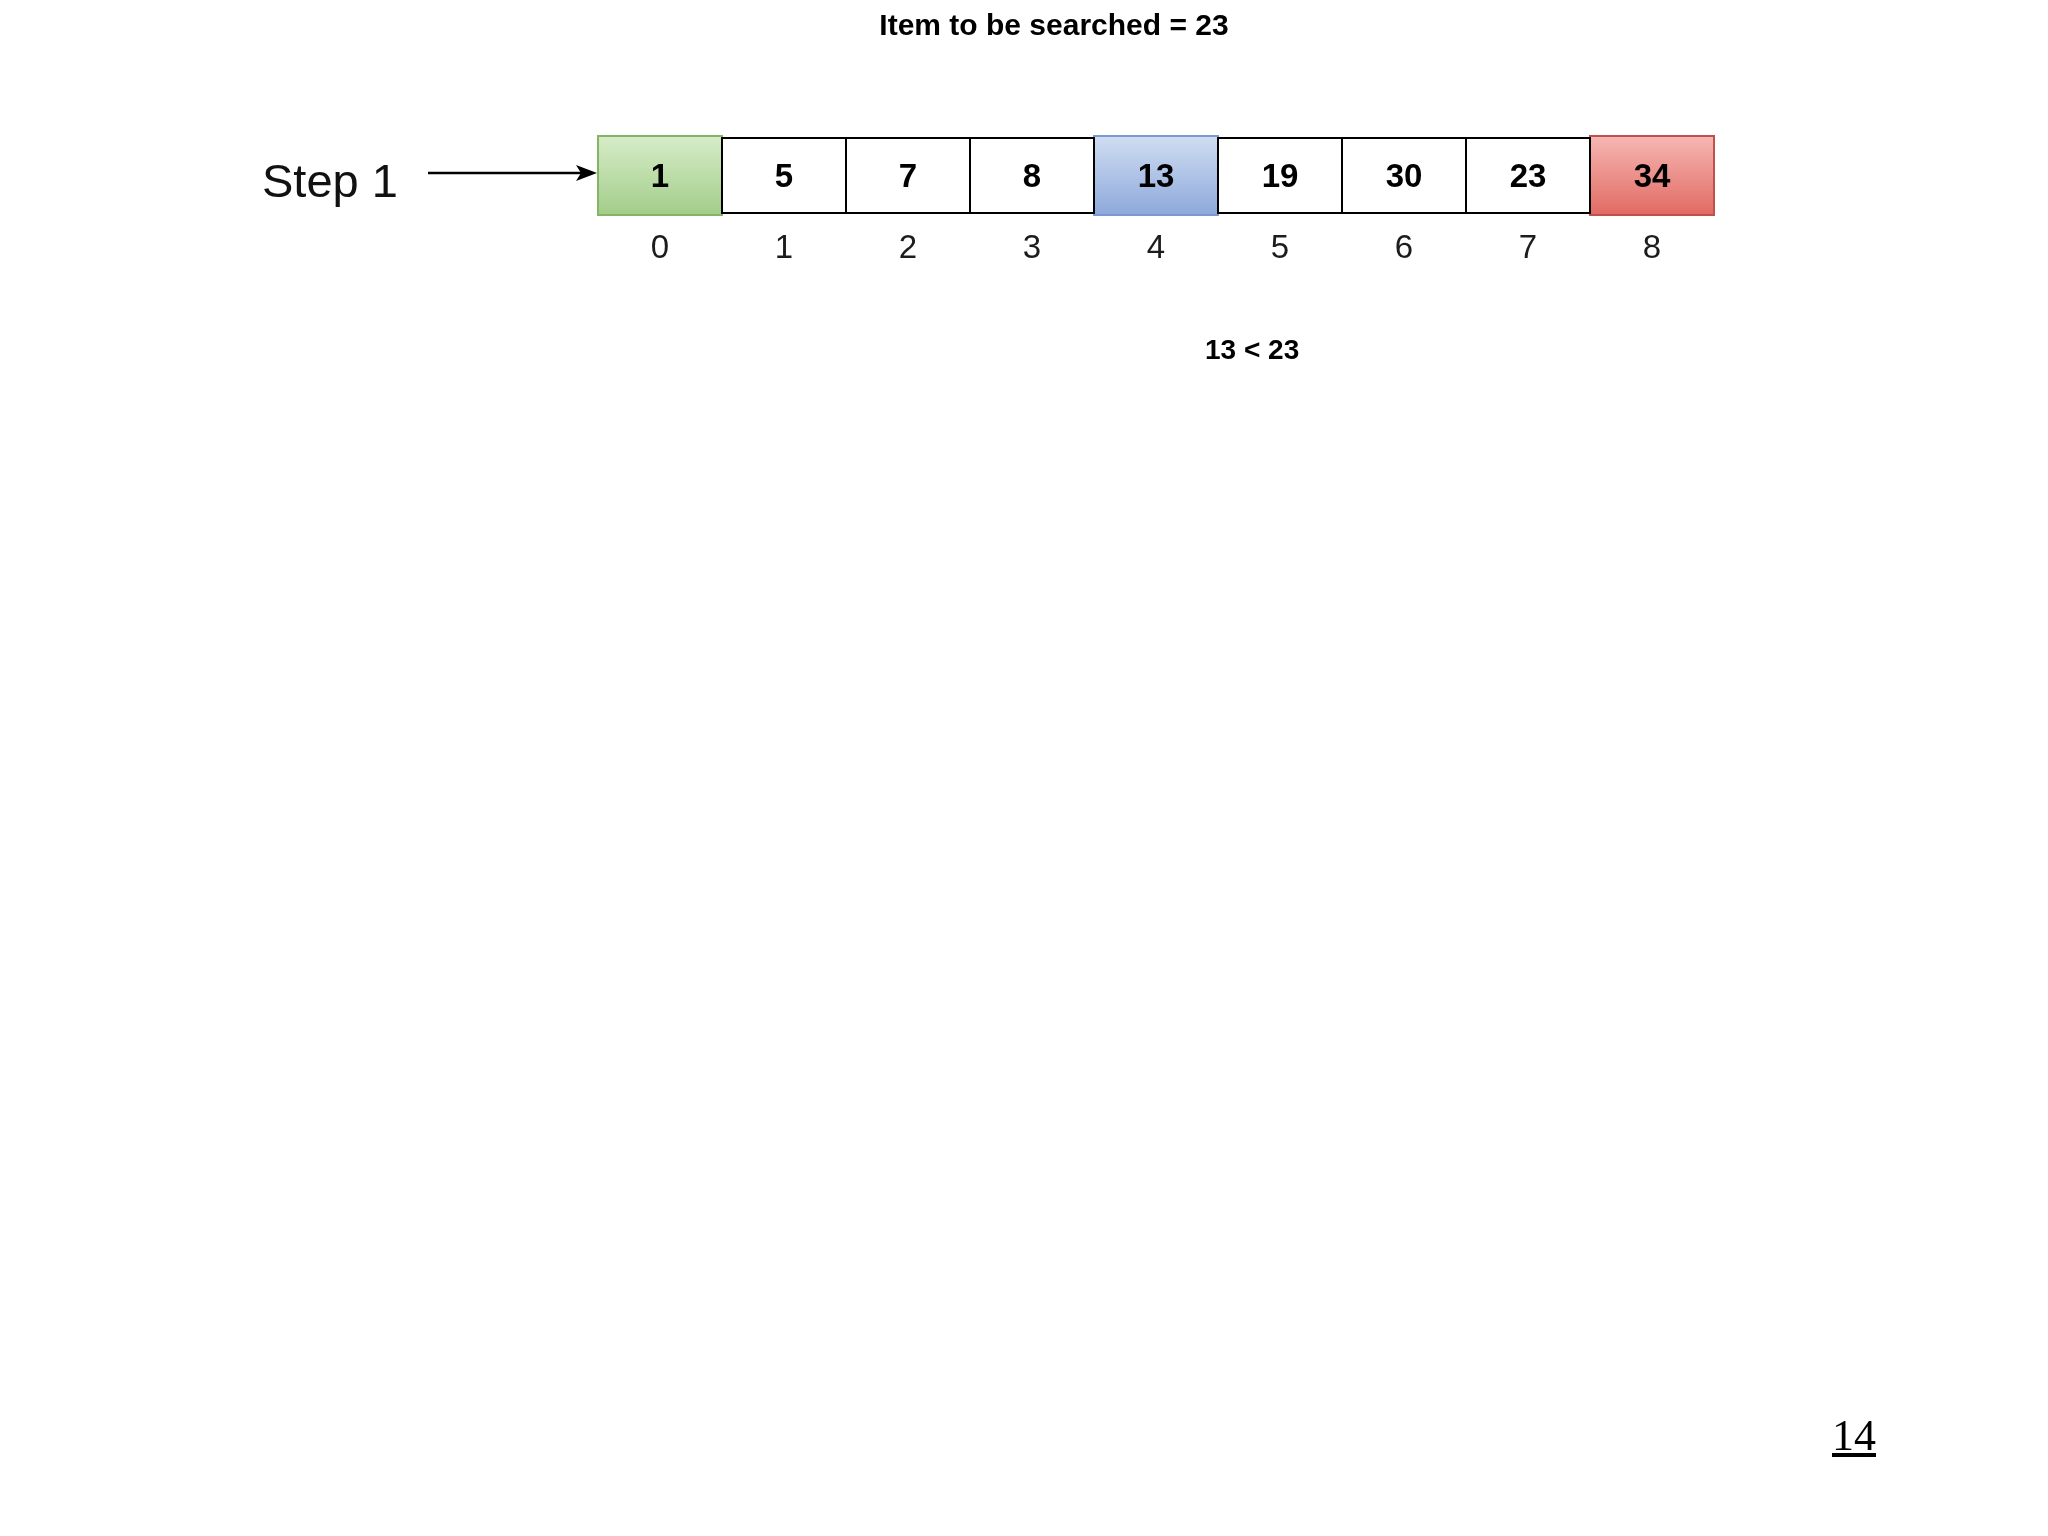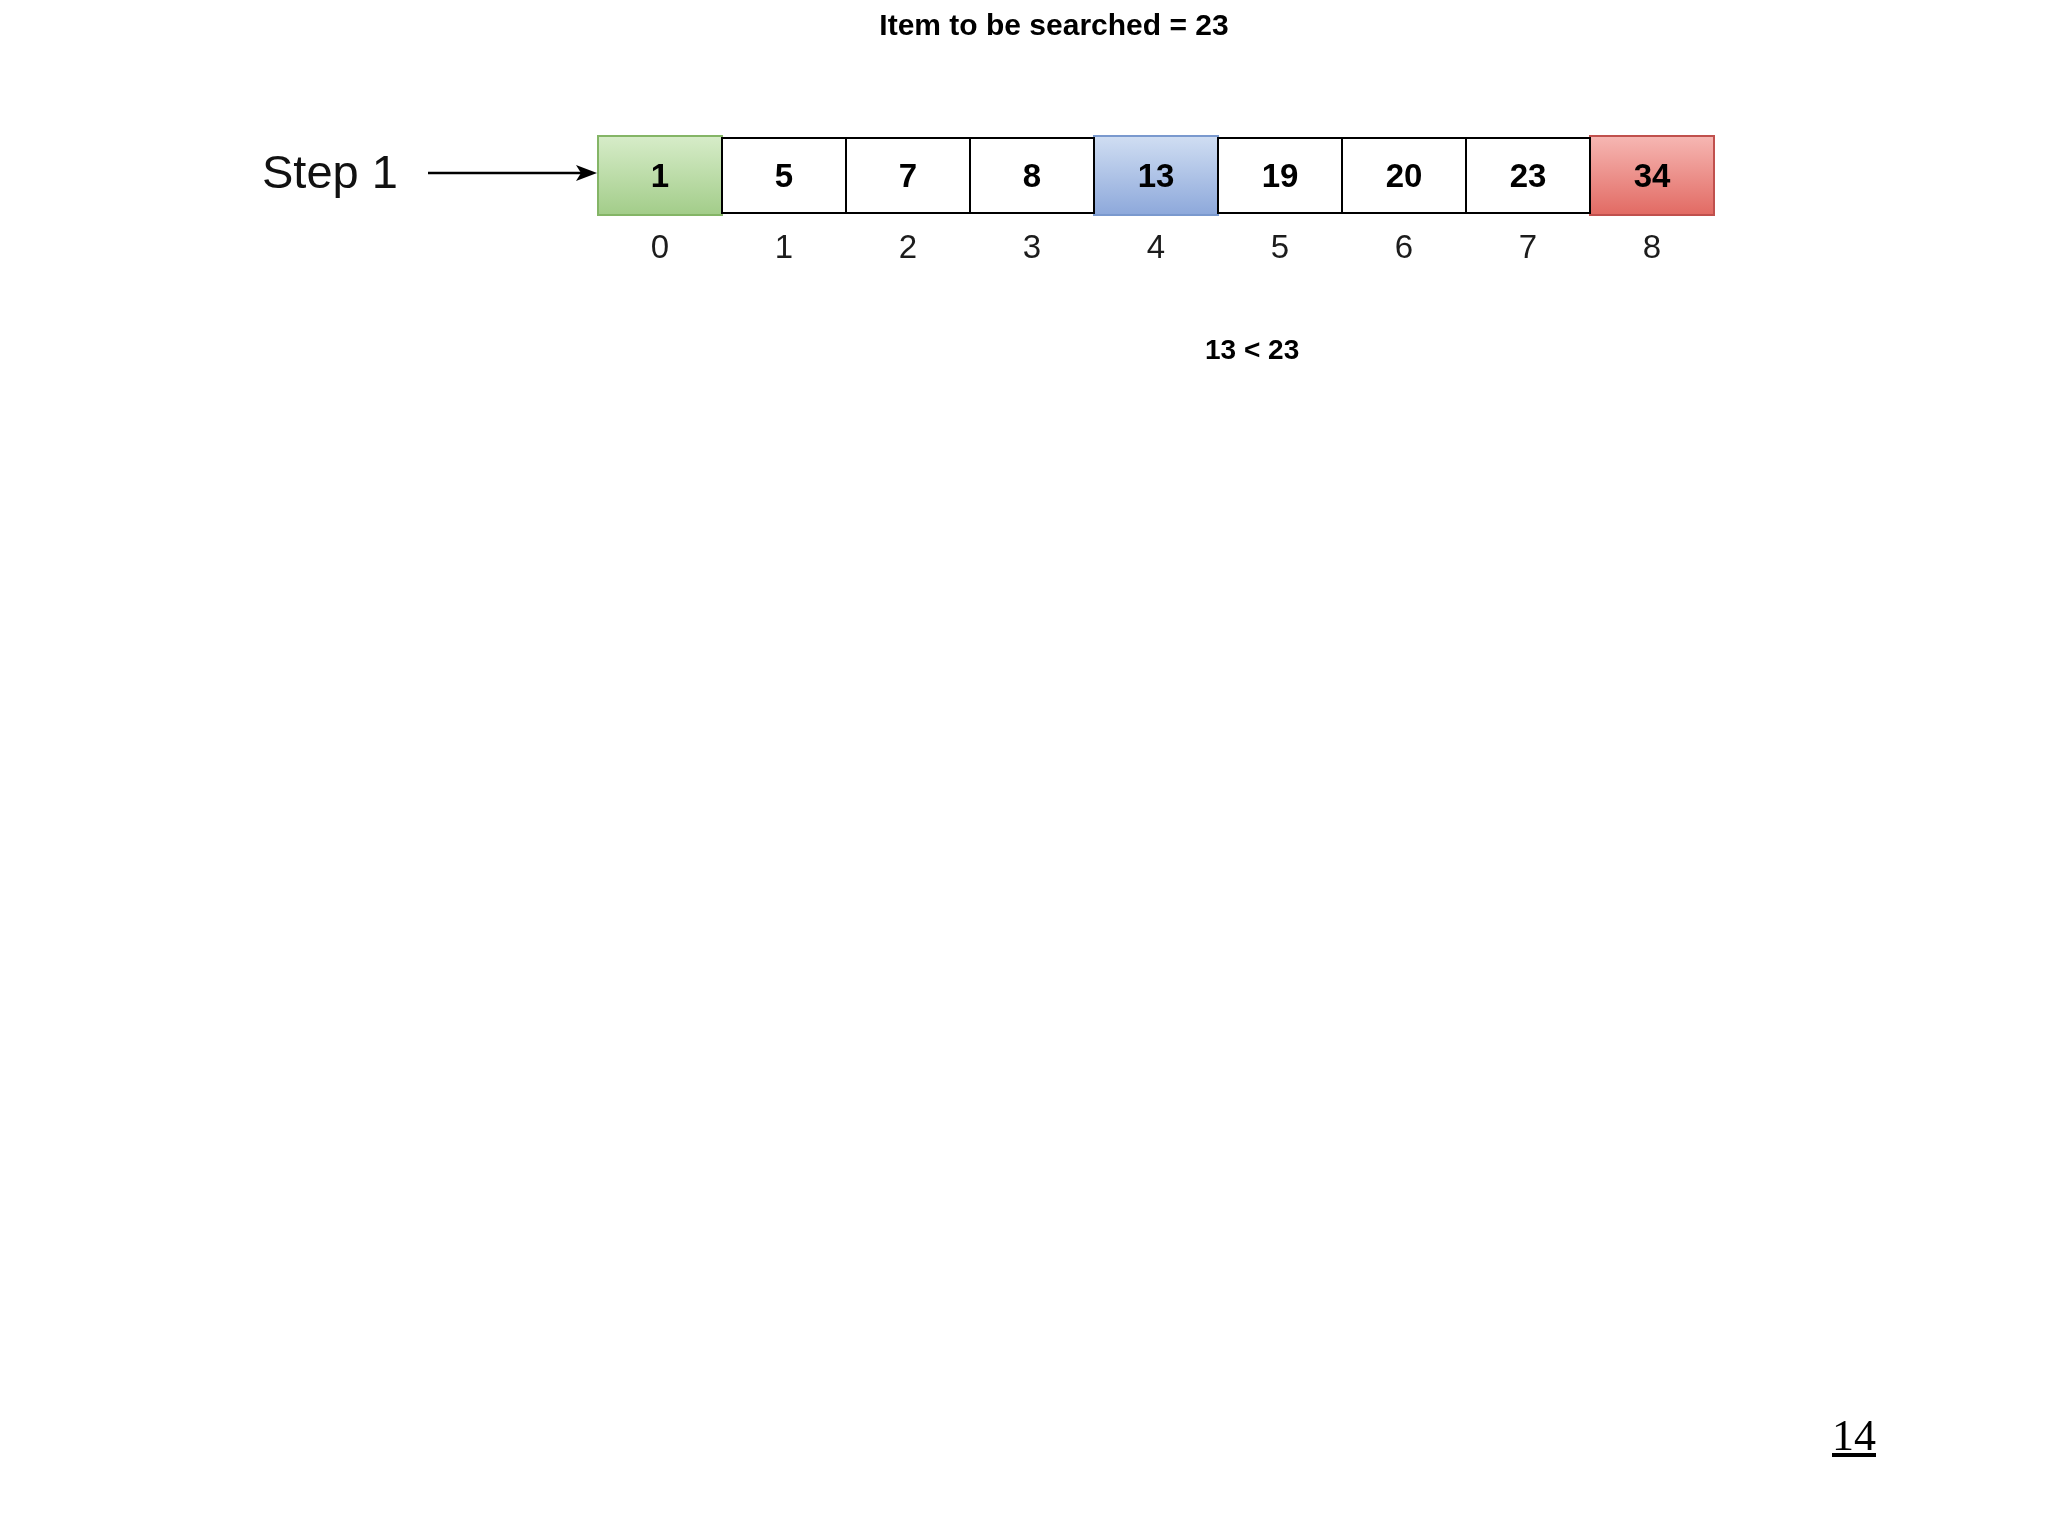--- a/index.html
+++ b/index.html
@@ -15,21 +15,21 @@
     top:8px;left:0;width:100%;
     padding-left:60px;
     box-sizing:border-box;
     text-align:center;
     font-size:30px;
     font-weight:bold;
     color:#000;
   }
   .step-label{
     position:absolute;
-    left:262px;top:144px;
+    left:262px;top:153px;
     font-size:47px;
     color:#111;
   }
   .arrow-svg{
     position:absolute;
     left:428px;top:161px;
   }
   .array-row{
     position:absolute;
     left:597px;top:137px;
@@ -102,21 +102,21 @@
   <polygon points="169,12 148,4 153,12 148,20" fill="#000"></polygon>
 </svg>
 
 <div class="array-row" id="array-row">
     <div class="cell colored" style="background: linear-gradient(rgb(214, 236, 200) 0%, rgb(163, 205, 138) 100%); border-color: rgb(132, 181, 102);">1</div>
     <div class="cell white">5</div>
     <div class="cell white">7</div>
     <div class="cell white">8</div>
     <div class="cell colored" style="background: linear-gradient(rgb(207, 221, 242) 0%, rgb(142, 169, 219) 100%); border-color: rgb(122, 153, 206);">13</div>
     <div class="cell white">19</div>
-    <div class="cell white">20</div>
+    <div class="cell white">30</div>
     <div class="cell white">23</div>
     <div class="cell colored" style="background: linear-gradient(rgb(246, 182, 178) 0%, rgb(226, 107, 100) 100%); border-color: rgb(192, 80, 77);">34</div>
   </div>
 
 <div class="index-row" id="index-row">
     <div class="idx">0</div>
     <div class="idx">1</div>
     <div class="idx">2</div>
     <div class="idx">3</div>
     <div class="idx">4</div>

